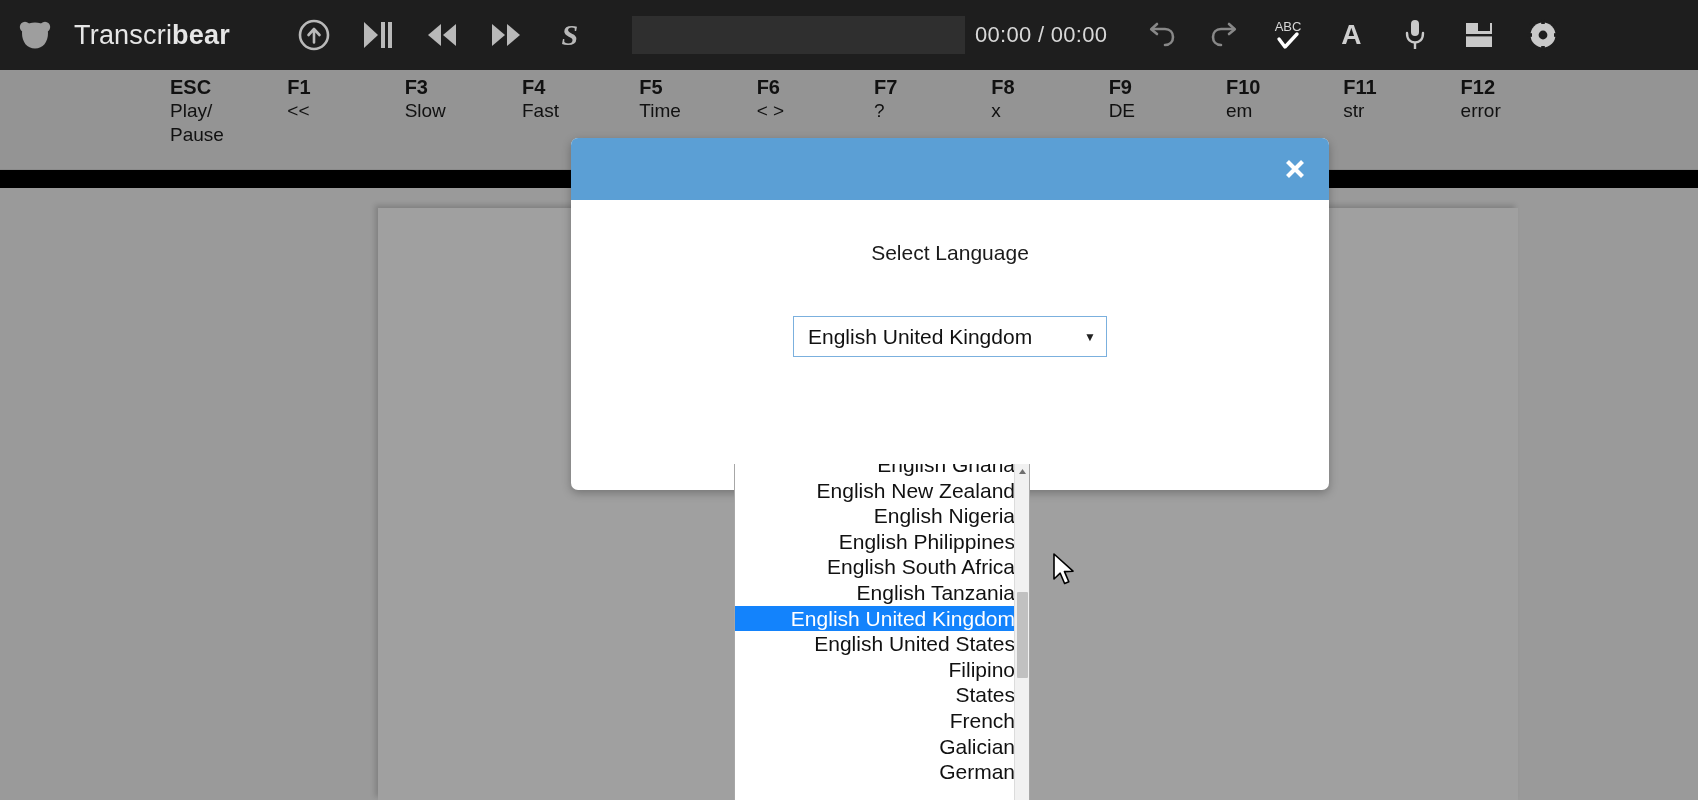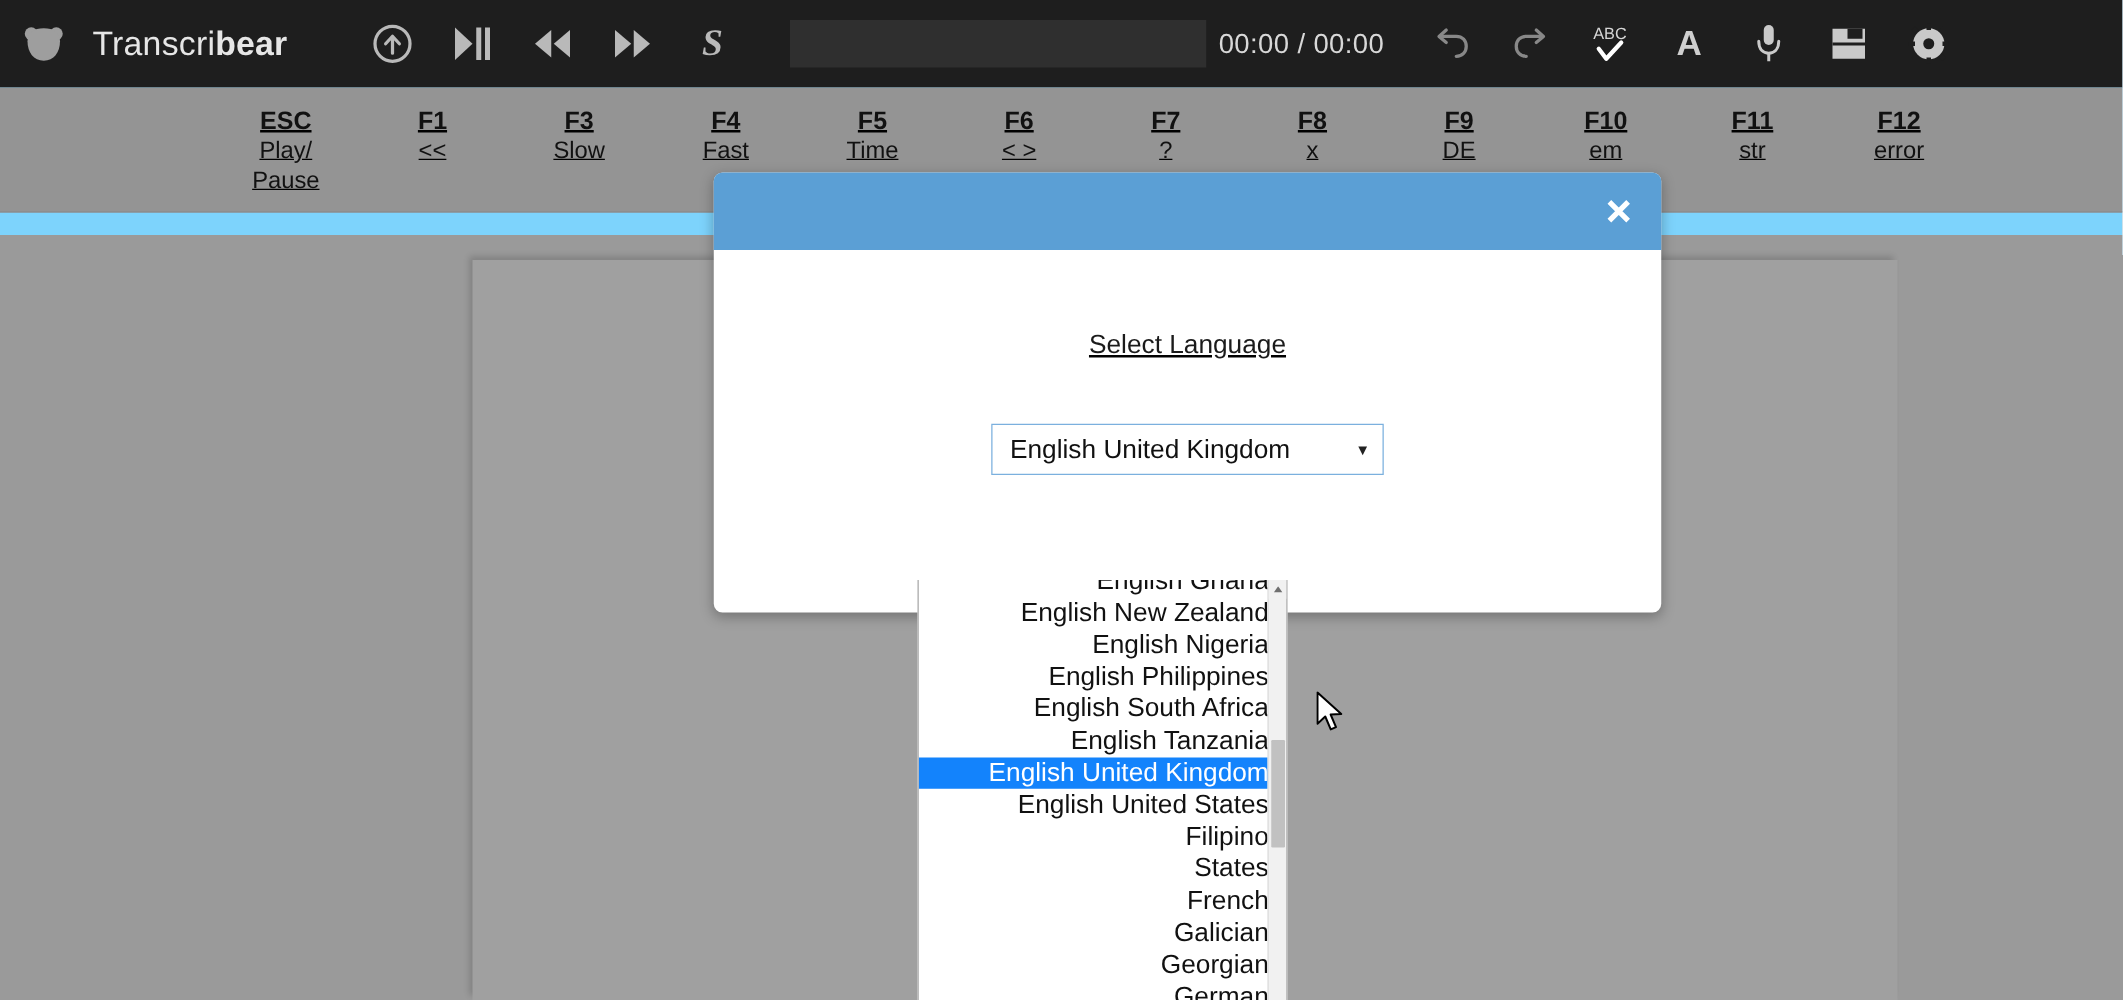--- a/index.html
+++ b/index.html
@@ -8,21 +8,21 @@
     width: 1698px;
     height: 800px;
     overflow: hidden;
     font-family: "Liberation Sans", sans-serif;
     background: #ffffff;
   }
   #app {
     position: relative;
     width: 1698px;
     height: 700px;
-    background: #7dd3fc;
+    background: #000000;
   }
 
   
   .toolbar {
     position: absolute;
     left: 0; top: 0;
     width: 1698px;
     height: 70px;
     background: #1e1e1e;
     display: flex;
@@ -88,24 +88,22 @@
   .fkeys {
     position: absolute;
     left: 0; top: 0;
     width: 1698px; height: 100px;
     display: flex;
     padding-left: 170px;
     padding-right: 120px;
   }
   .fkey {
     flex: 1 1 0;
-    text-align: center;
-    padding-top: 15px;
-    cursor: pointer;
-    text-decoration: underline;
+    padding-top: 5px;
+    cursor: pointer;
   }
   .fkey .k {
     font-size: 20px;
     font-weight: 700;
     color: #111;
     line-height: 24px;
   }
   .fkey .d {
     font-size: 19px;
     color: #111;
@@ -153,23 +151,22 @@
     right: 19px;
     top: 50%;
     transform: translateY(-50%);
     width: 30px; height: 30px;
     display: flex; align-items: center; justify-content: center;
     color: #ffffff;
     cursor: pointer;
     user-select: none;
   }
   .modal-body {
-    padding-top: 63px;
+    padding-top: 40px;
     text-align: center;
-    text-decoration: underline;
   }
   .modal-title {
     font-size: 21px;
     color: #1b1b1b;
     line-height: 26px;
   }
   .select-wrap {
     position: relative;
     display: inline-block;
     margin-top: 50px;
@@ -500,21 +497,20 @@
             <li class="dd-item">English Nigeria</li>
             <li class="dd-item">English Philippines</li>
             <li class="dd-item">English South Africa</li>
             <li class="dd-item">English Tanzania</li>
             <li class="dd-item selected">English United Kingdom</li>
             <li class="dd-item">English United States</li>
             <li class="dd-item">Filipino</li>
             <li class="dd-item">States</li>
             <li class="dd-item">French</li>
             <li class="dd-item">Galician</li>
-            <li class="dd-item">Georgian</li>
             <li class="dd-item">German</li>
           </ul>
       </div>
       <div class="dd-scrollbar">
         <div class="dd-arrow-up">
           <svg width="7" height="5" viewBox="0 0 7 5">
               <path d="M3.5 0 L7 5 L0 5 Z" fill="#6f6f6f"></path>
             </svg>
         </div>
         <div class="dd-thumb"></div>

